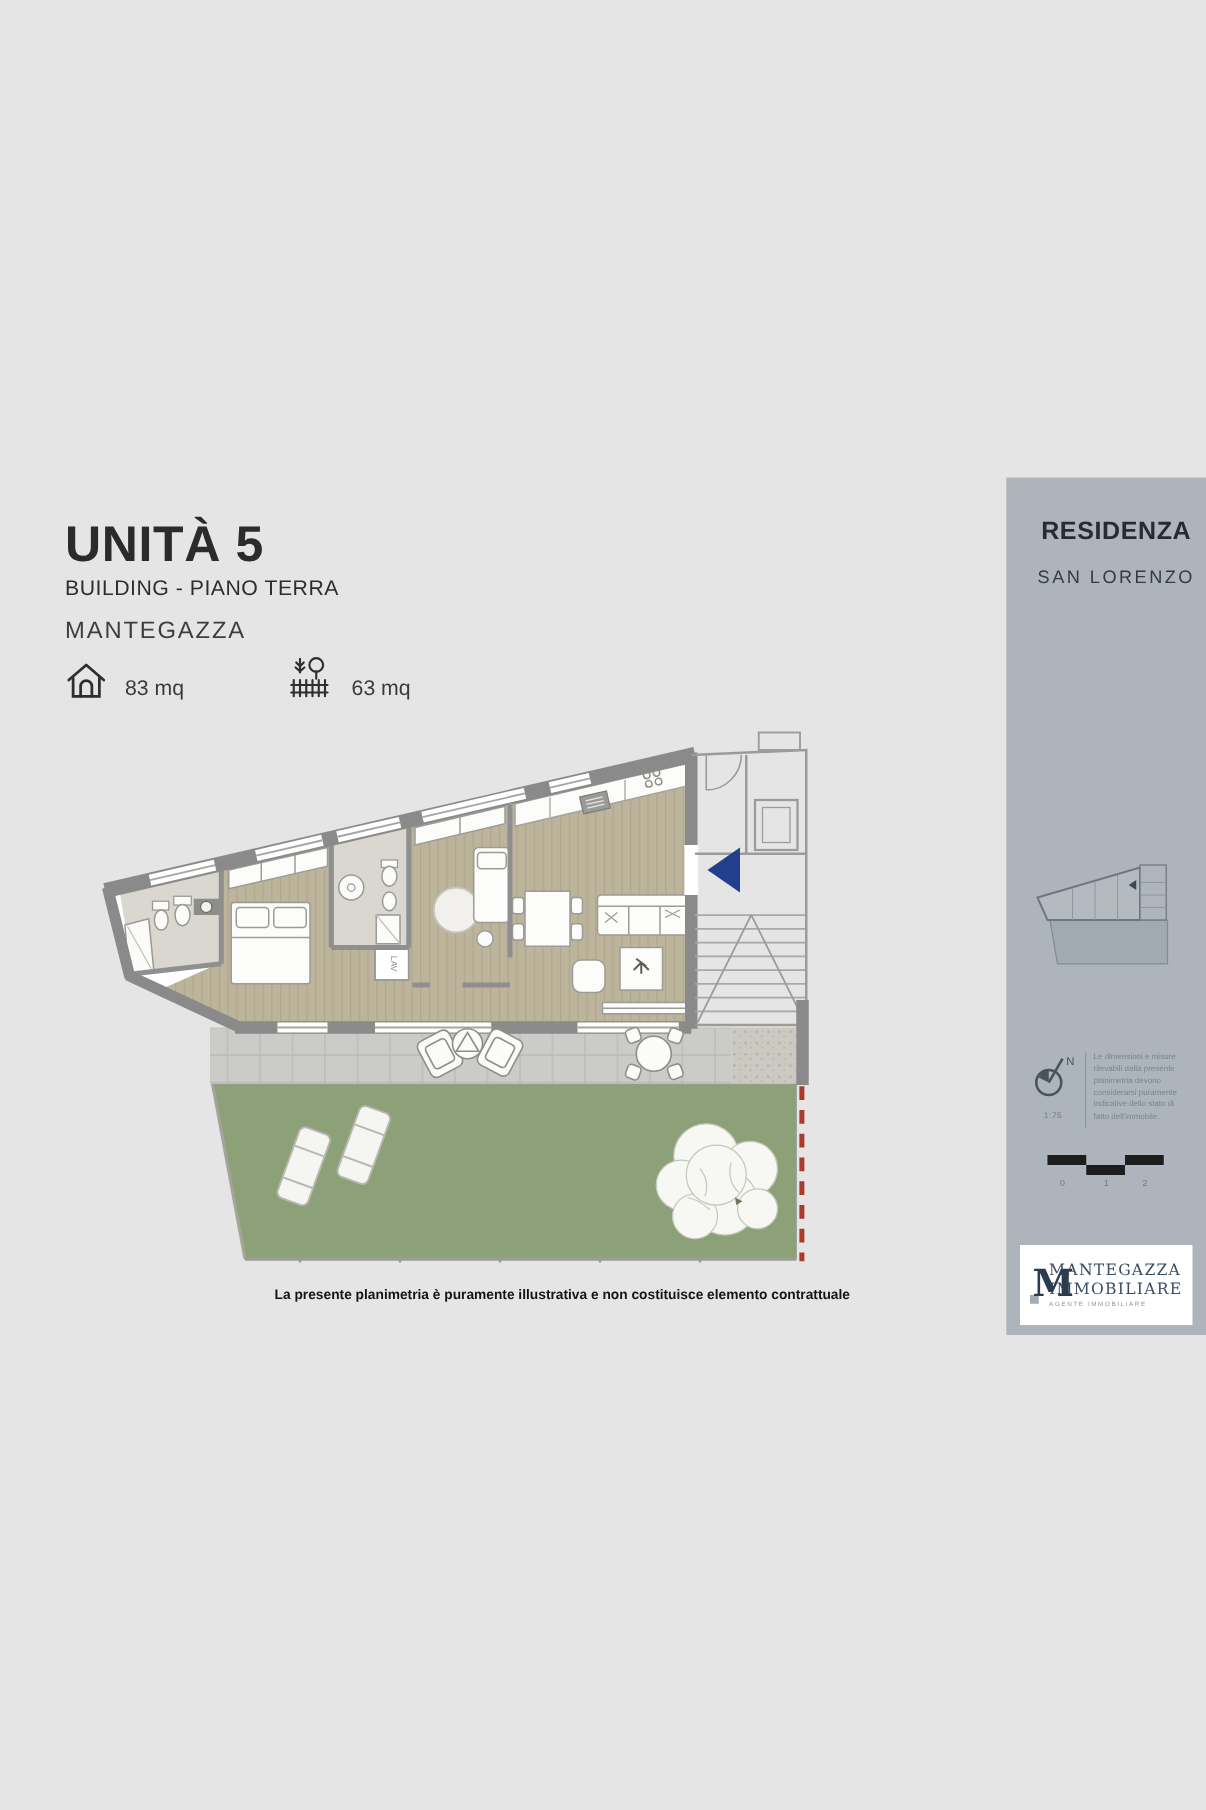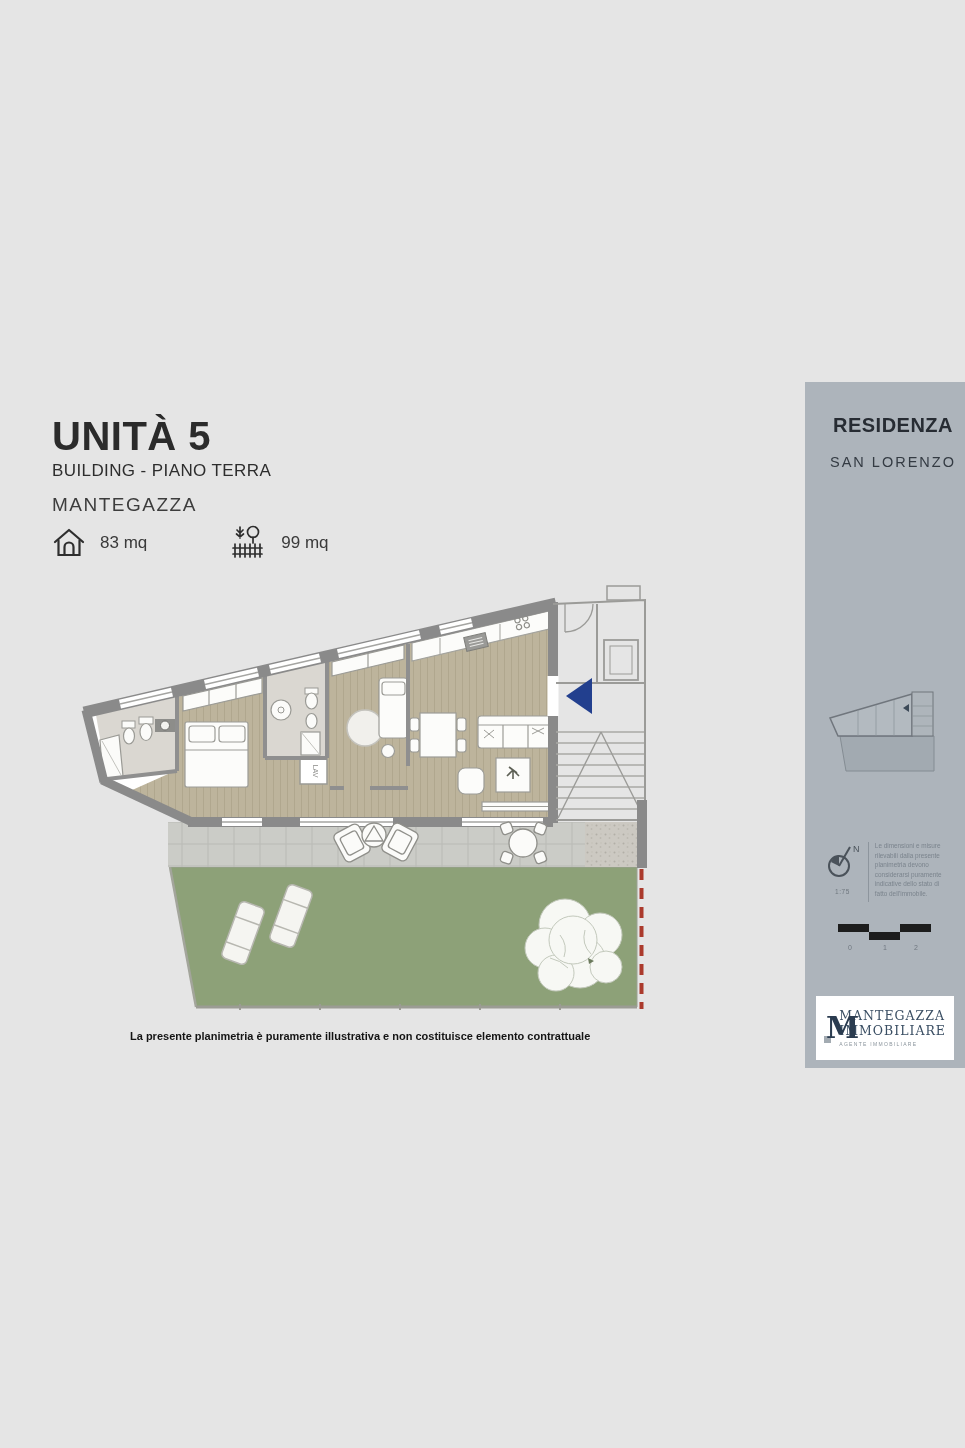--- a/index.html
+++ b/index.html
@@ -3,26 +3,26 @@
 <meta charset="utf-8">
 <style>
   * { margin:0; padding:0; box-sizing:border-box; }
   body { background:#ffffff; font-family:"Liberation Sans", sans-serif; }
   .page { position:relative; width:965px; height:1448px; background:#e5e5e5; overflow:hidden; }
 
   
   .hdr-title { position:absolute; left:52px; top:414px; font-size:40px; font-weight:800; letter-spacing:.5px; color:#2b2b2b; }
   .hdr-sub   { position:absolute; left:52px; top:461px; font-size:17px; font-weight:400; letter-spacing:.4px; color:#2d2d2d; }
   .hdr-type  { position:absolute; left:52px; top:494px; font-size:19px; font-weight:400; letter-spacing:1.5px; color:#3d3d3d; }
-  .area-row  { position:absolute; left:52px; top:524px; display:flex; align-items:center; gap:14px; }
+  .area-row  { position:absolute; left:52px; top:524px; display:flex; align-items:flex-end; gap:14px; }
   .area-row .gap { width:56px; }
   .area-val  { font-size:17px; color:#3a3a3a; }
 
   
-  .disclaimer { position:absolute; left:130px; top:1030px; width:550px; text-align:left;
+  .disclaimer { position:absolute; left:130px; top:1030px; width:550px; text-align:right;
                 font-size:11px; font-weight:700; color:#141414; }
 
   
   .sidebar { position:absolute; left:805px; top:382px; width:176px; height:686px; background:#adb4bb; }
   .res-block { position:absolute; top:32px; left:0; width:100%; text-align:center; }
   .res-1 { font-size:20px; font-weight:800; letter-spacing:.5px; color:#272c33; }
   .res-2 { font-size:14.5px; font-weight:400; letter-spacing:2px; color:#343b43; margin-top:17px; }
   .minimap { position:absolute; left:21px; top:296px; }
   .north-block { position:absolute; left:14px; top:458px; width:132px; display:flex; }
   .north-col { width:48px; text-align:center; }
@@ -63,21 +63,21 @@
     <span class="gap"></span>
     <svg width="36" height="37" viewBox="0 0 36 37">
       <g fill="none" stroke="#2e2e2e" stroke-width="1.7" stroke-linecap="round">
         <path d="M9,3 L9,14 M6,6 L9,9 L12,6 M5.5,10 L9,13 L12.5,10"></path>
         <circle cx="22" cy="8" r="5.5"></circle>
         <path d="M22,13 L22,19"></path>
         <path d="M4,20 L4,33 M9,20 L9,33 M14,20 L14,33 M19,20 L19,33 M24,20 L24,33 M29,20 L29,33"></path>
         <path d="M2,24 L31,24 M2,30 L31,30"></path>
       </g>
     </svg>
-    <span class="area-val">99 mq</span>
+    <span class="area-val">63 mq</span>
   </div>
 
   <svg width="700" height="448" viewBox="0 0 700 448" style="position:absolute; left:0; top:580px;">
     <defs>
       <pattern id="wood" width="7" height="12" patternUnits="userSpaceOnUse">
         <rect width="7" height="12" fill="#bdb49c"></rect>
         <line x1="0.5" y1="0" x2="0.5" y2="12" stroke="#b0a78e" stroke-width="1"></line>
       </pattern>
       <pattern id="pavers" width="26" height="22" patternUnits="userSpaceOnUse">
         <rect width="26" height="22" fill="#cbccc7"></rect>

